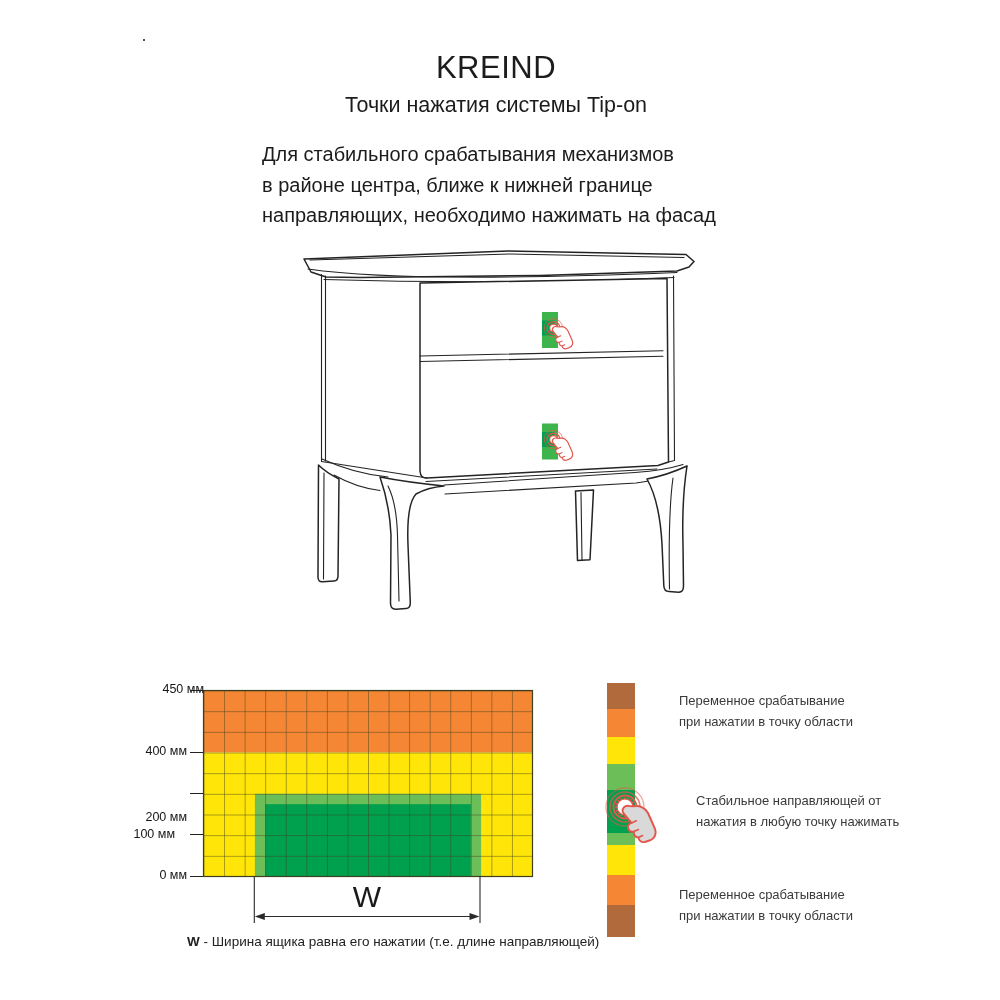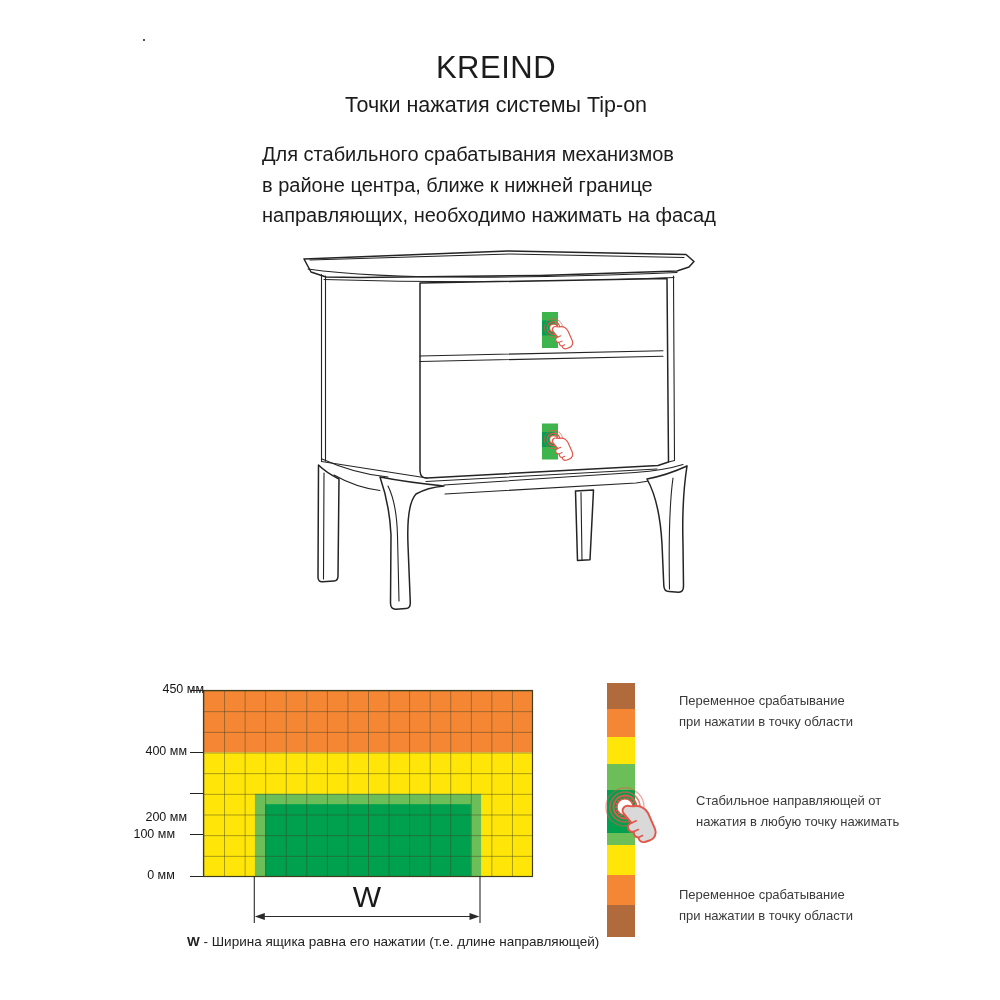--- a/index.html
+++ b/index.html
@@ -149,21 +149,21 @@
     <rect class="f-green-dark" x="61.7" y="113.7" width="205.6" height="72.3"></rect>
     <rect fill="url(#gridpat)" x="0" y="0" width="329" height="186"></rect>
     <rect x="0" y="0" width="329" height="186" fill="none" class="s-grid" stroke-width="1.2"></rect>
   </g>
 </svg>
 
 <div class="abs y-label" style="left:152px;top:682px;">450 мм</div>
 <div class="abs y-label" style="left:135px;top:744px;">400 мм</div>
 <div class="abs y-label" style="left:135px;top:785.5px;margin-top:24px;">200 мм</div>
 <div class="abs y-label" style="left:123px;top:827px;">100 мм</div>
-<div class="abs y-label" style="left:135px;top:868px;text-align:center;">0 мм</div>
+<div class="abs y-label" style="left:135px;top:868px;">0 мм</div>
 <div class="abs y-tick" style="left:190px;top:689.8px;"></div>
 <div class="abs y-tick" style="left:190px;top:751.8px;"></div>
 <div class="abs y-tick" style="left:190px;top:793px;"></div>
 <div class="abs y-tick" style="left:190px;top:834.3px;"></div>
 <div class="abs y-tick" style="left:190px;top:875.6px;"></div>
 
 <svg class="abs w-arrow" width="236" height="52" viewBox="0 0 236 52">
   <path d="M4.3,0 V47 M230,0 V47" stroke="#2a2a2a" stroke-width="1.1" fill="none"></path>
   <line x1="11" y1="40.5" x2="223" y2="40.5" stroke="#2a2a2a" stroke-width="1.1"></line>
   <path d="M4.8,40.5 l10,-3.4 v6.8 Z" fill="#2a2a2a"></path>

